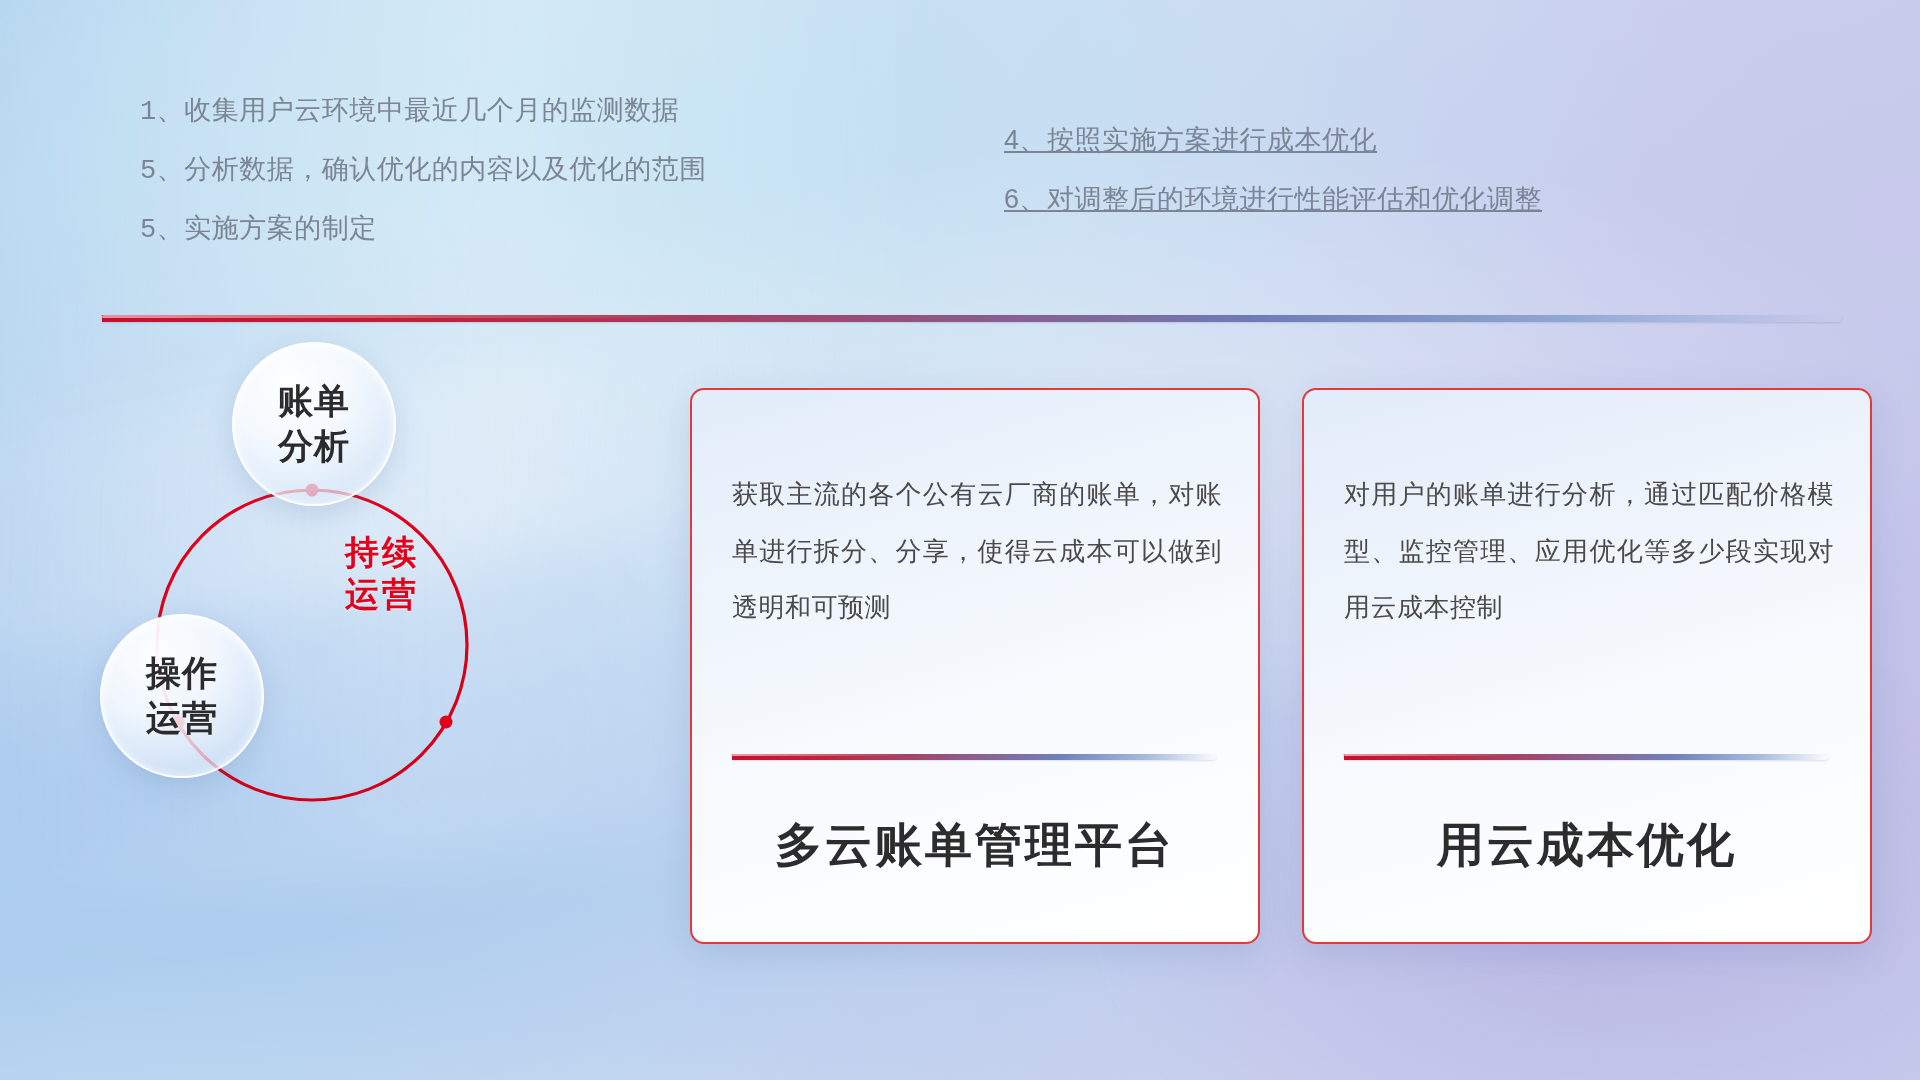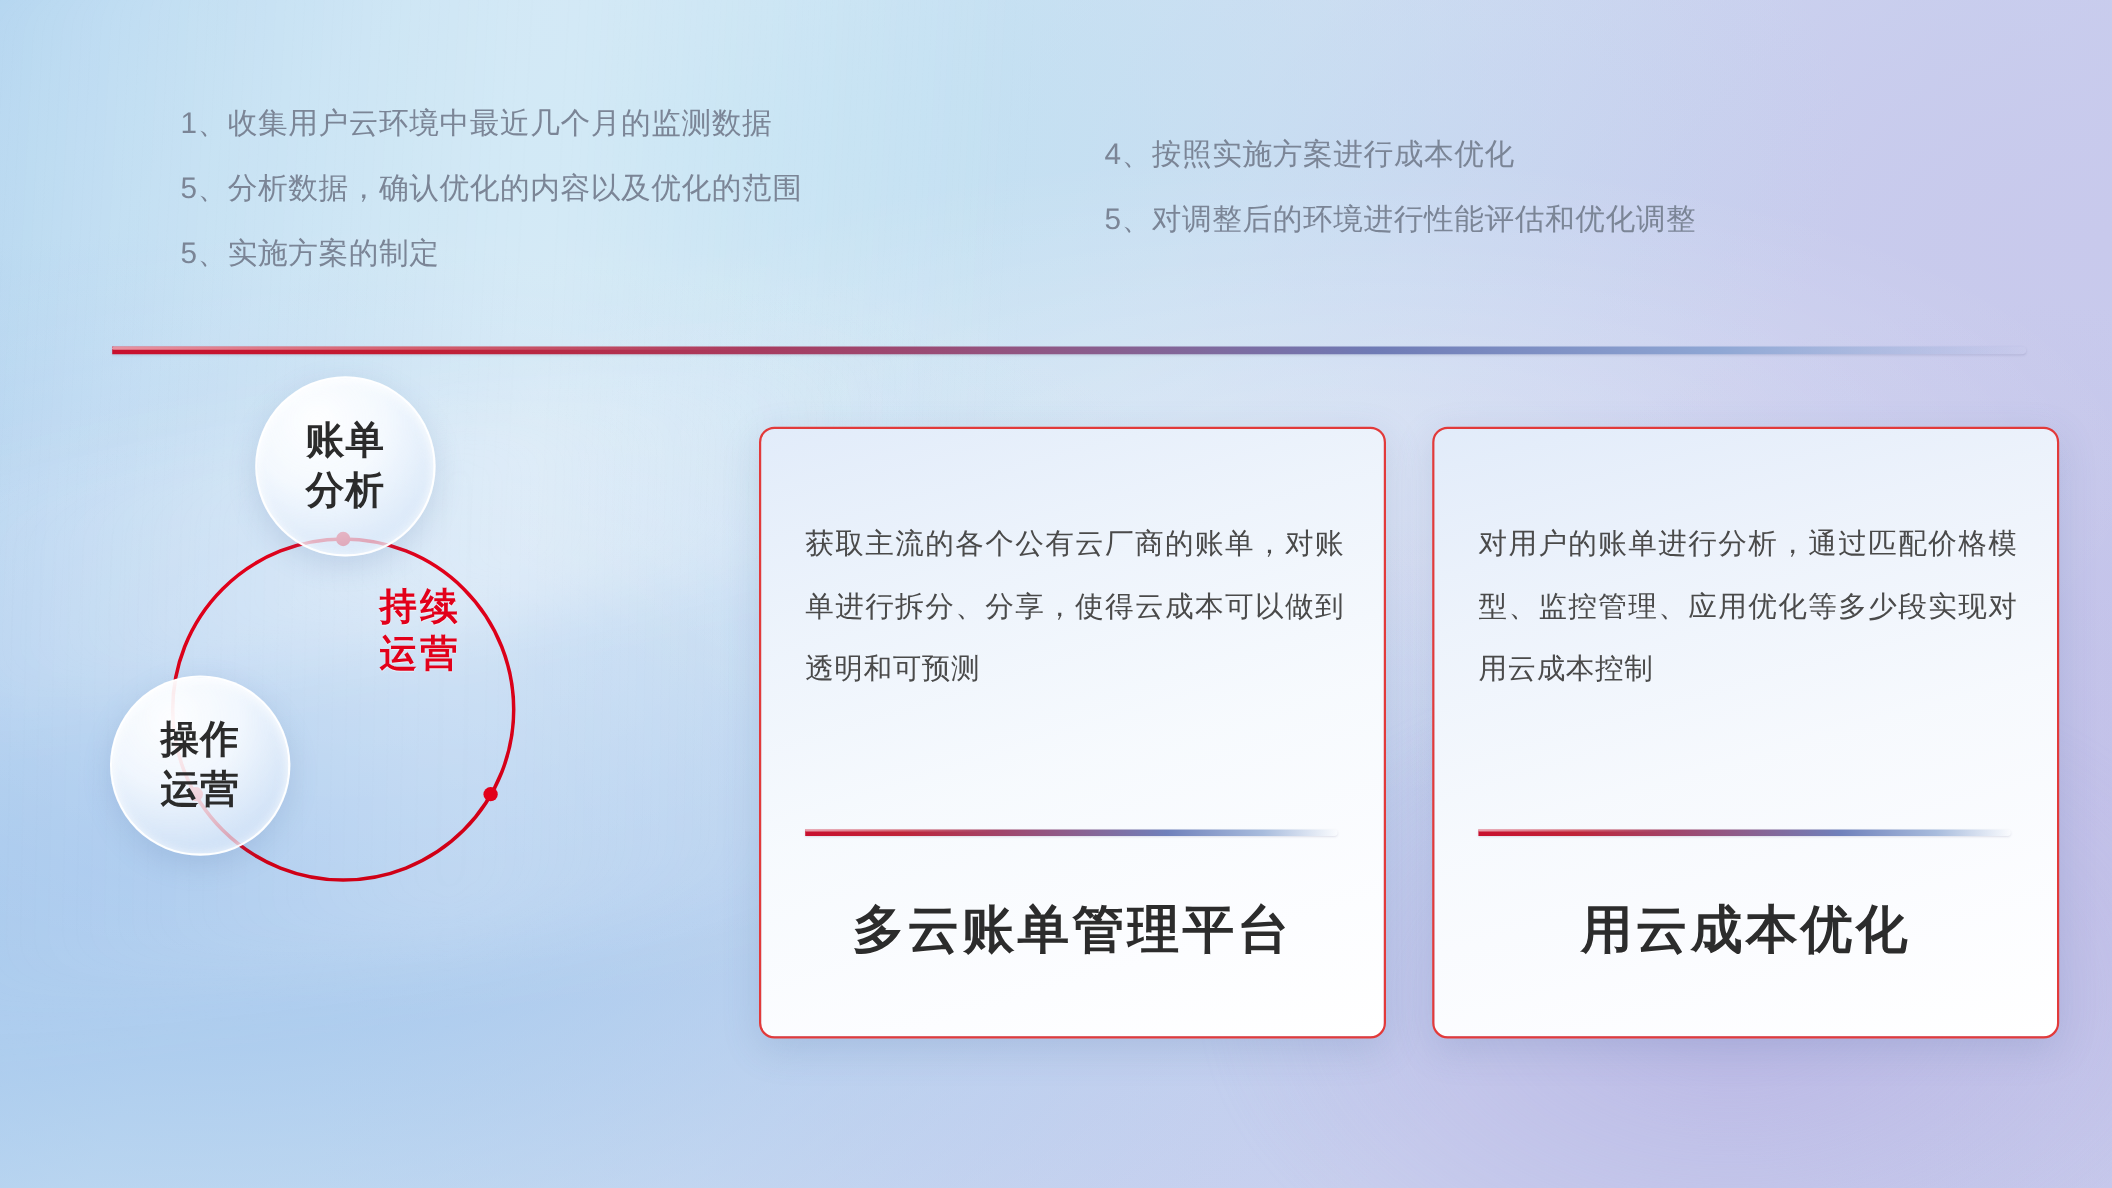--- a/index.html
+++ b/index.html
@@ -39,24 +39,24 @@
   }
   .bg-glow-lav{
     position:absolute;right:-8%;bottom:-14%;width:52%;height:60%;
     background:radial-gradient(ellipse at center, rgba(176,166,222,.55) 0%, rgba(176,166,222,0) 68%);
     filter:blur(10px);
   }
 
   
   .bullets{position:absolute;color:#7b8596;font-size:27px;line-height:1;letter-spacing:.5px;}
   .bullets .row{white-space:nowrap;}
-  #bullets-left{left:164px;top:99px;}
+  #bullets-left{left:140px;top:99px;font-family:Liberation Mono, monospace;}
   #bullets-left .row{margin-bottom:32px;}
   #bullets-right{left:1004px;top:127px;}
-  #bullets-right .row{margin-bottom:32px;}
+  #bullets-right .row{margin-bottom:32px;text-decoration:underline;}
 
   
   .rule{
     position:absolute;left:102px;top:315px;width:1740px;height:7px;
     background:linear-gradient(90deg,#c8102e 0%,#c21d33 16%,#9b4a73 42%,#6f7bb5 66%,#8fa7d4 84%,rgba(160,182,220,0) 100%);
     border-radius:4px 60px 60px 4px;
     box-shadow:0 1px 2px rgba(80,80,120,.18);
     transform-origin:left center;
   }
   .rule::after{
@@ -136,21 +136,21 @@
   <div class="bg-glow-lav"></div>
 
   <div class="bullets" id="bullets-left">
     <div class="row">1、收集用户云环境中最近几个月的监测数据</div>
     <div class="row">5、分析数据，确认优化的内容以及优化的范围</div>
     <div class="row">5、实施方案的制定</div>
   </div>
 
   <div class="bullets" id="bullets-right">
     <div class="row">4、按照实施方案进行成本优化</div>
-    <div class="row">5、对调整后的环境进行性能评估和优化调整</div>
+    <div class="row">6、对调整后的环境进行性能评估和优化调整</div>
   </div>
 
   <div class="rule"></div>
 
   <div id="venn">
     <svg width="560" height="580" viewBox="0 0 560 580">
       <defs>
         <linearGradient id="ringgrad" x1="0" y1="0" x2="0" y2="1">
           <stop offset="0%" stop-color="#e2001a"></stop>
           <stop offset="100%" stop-color="#cf0016"></stop>

